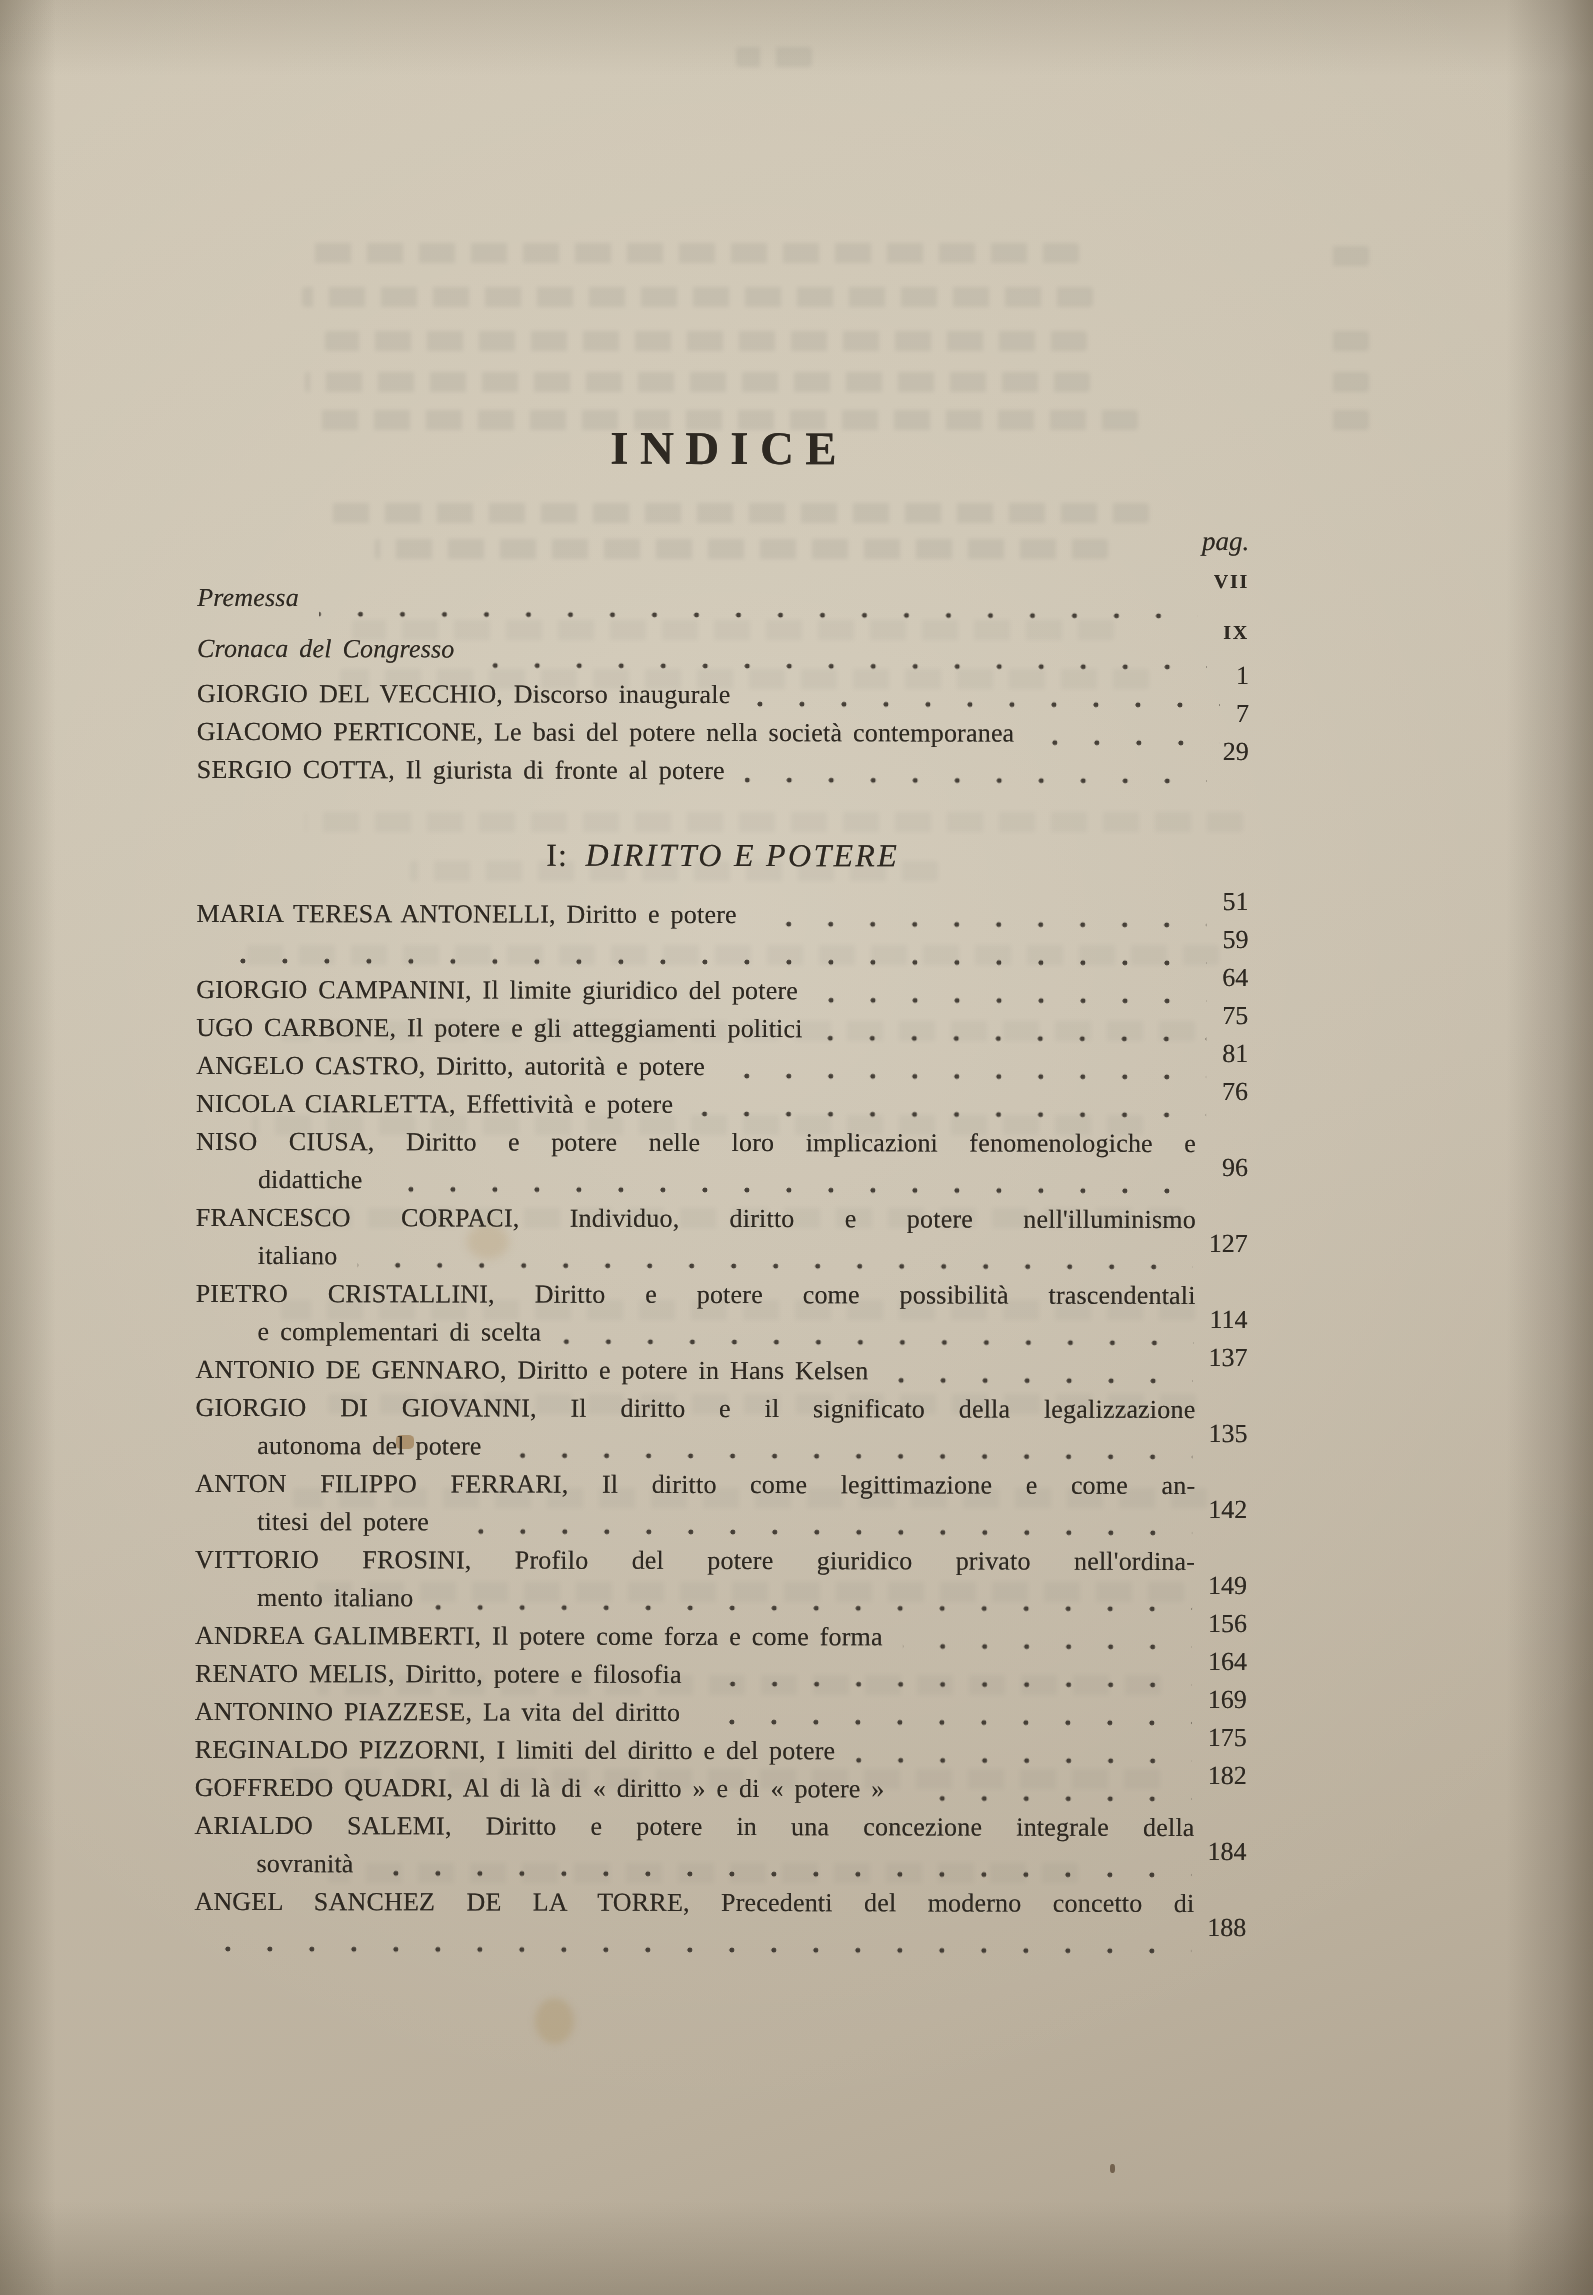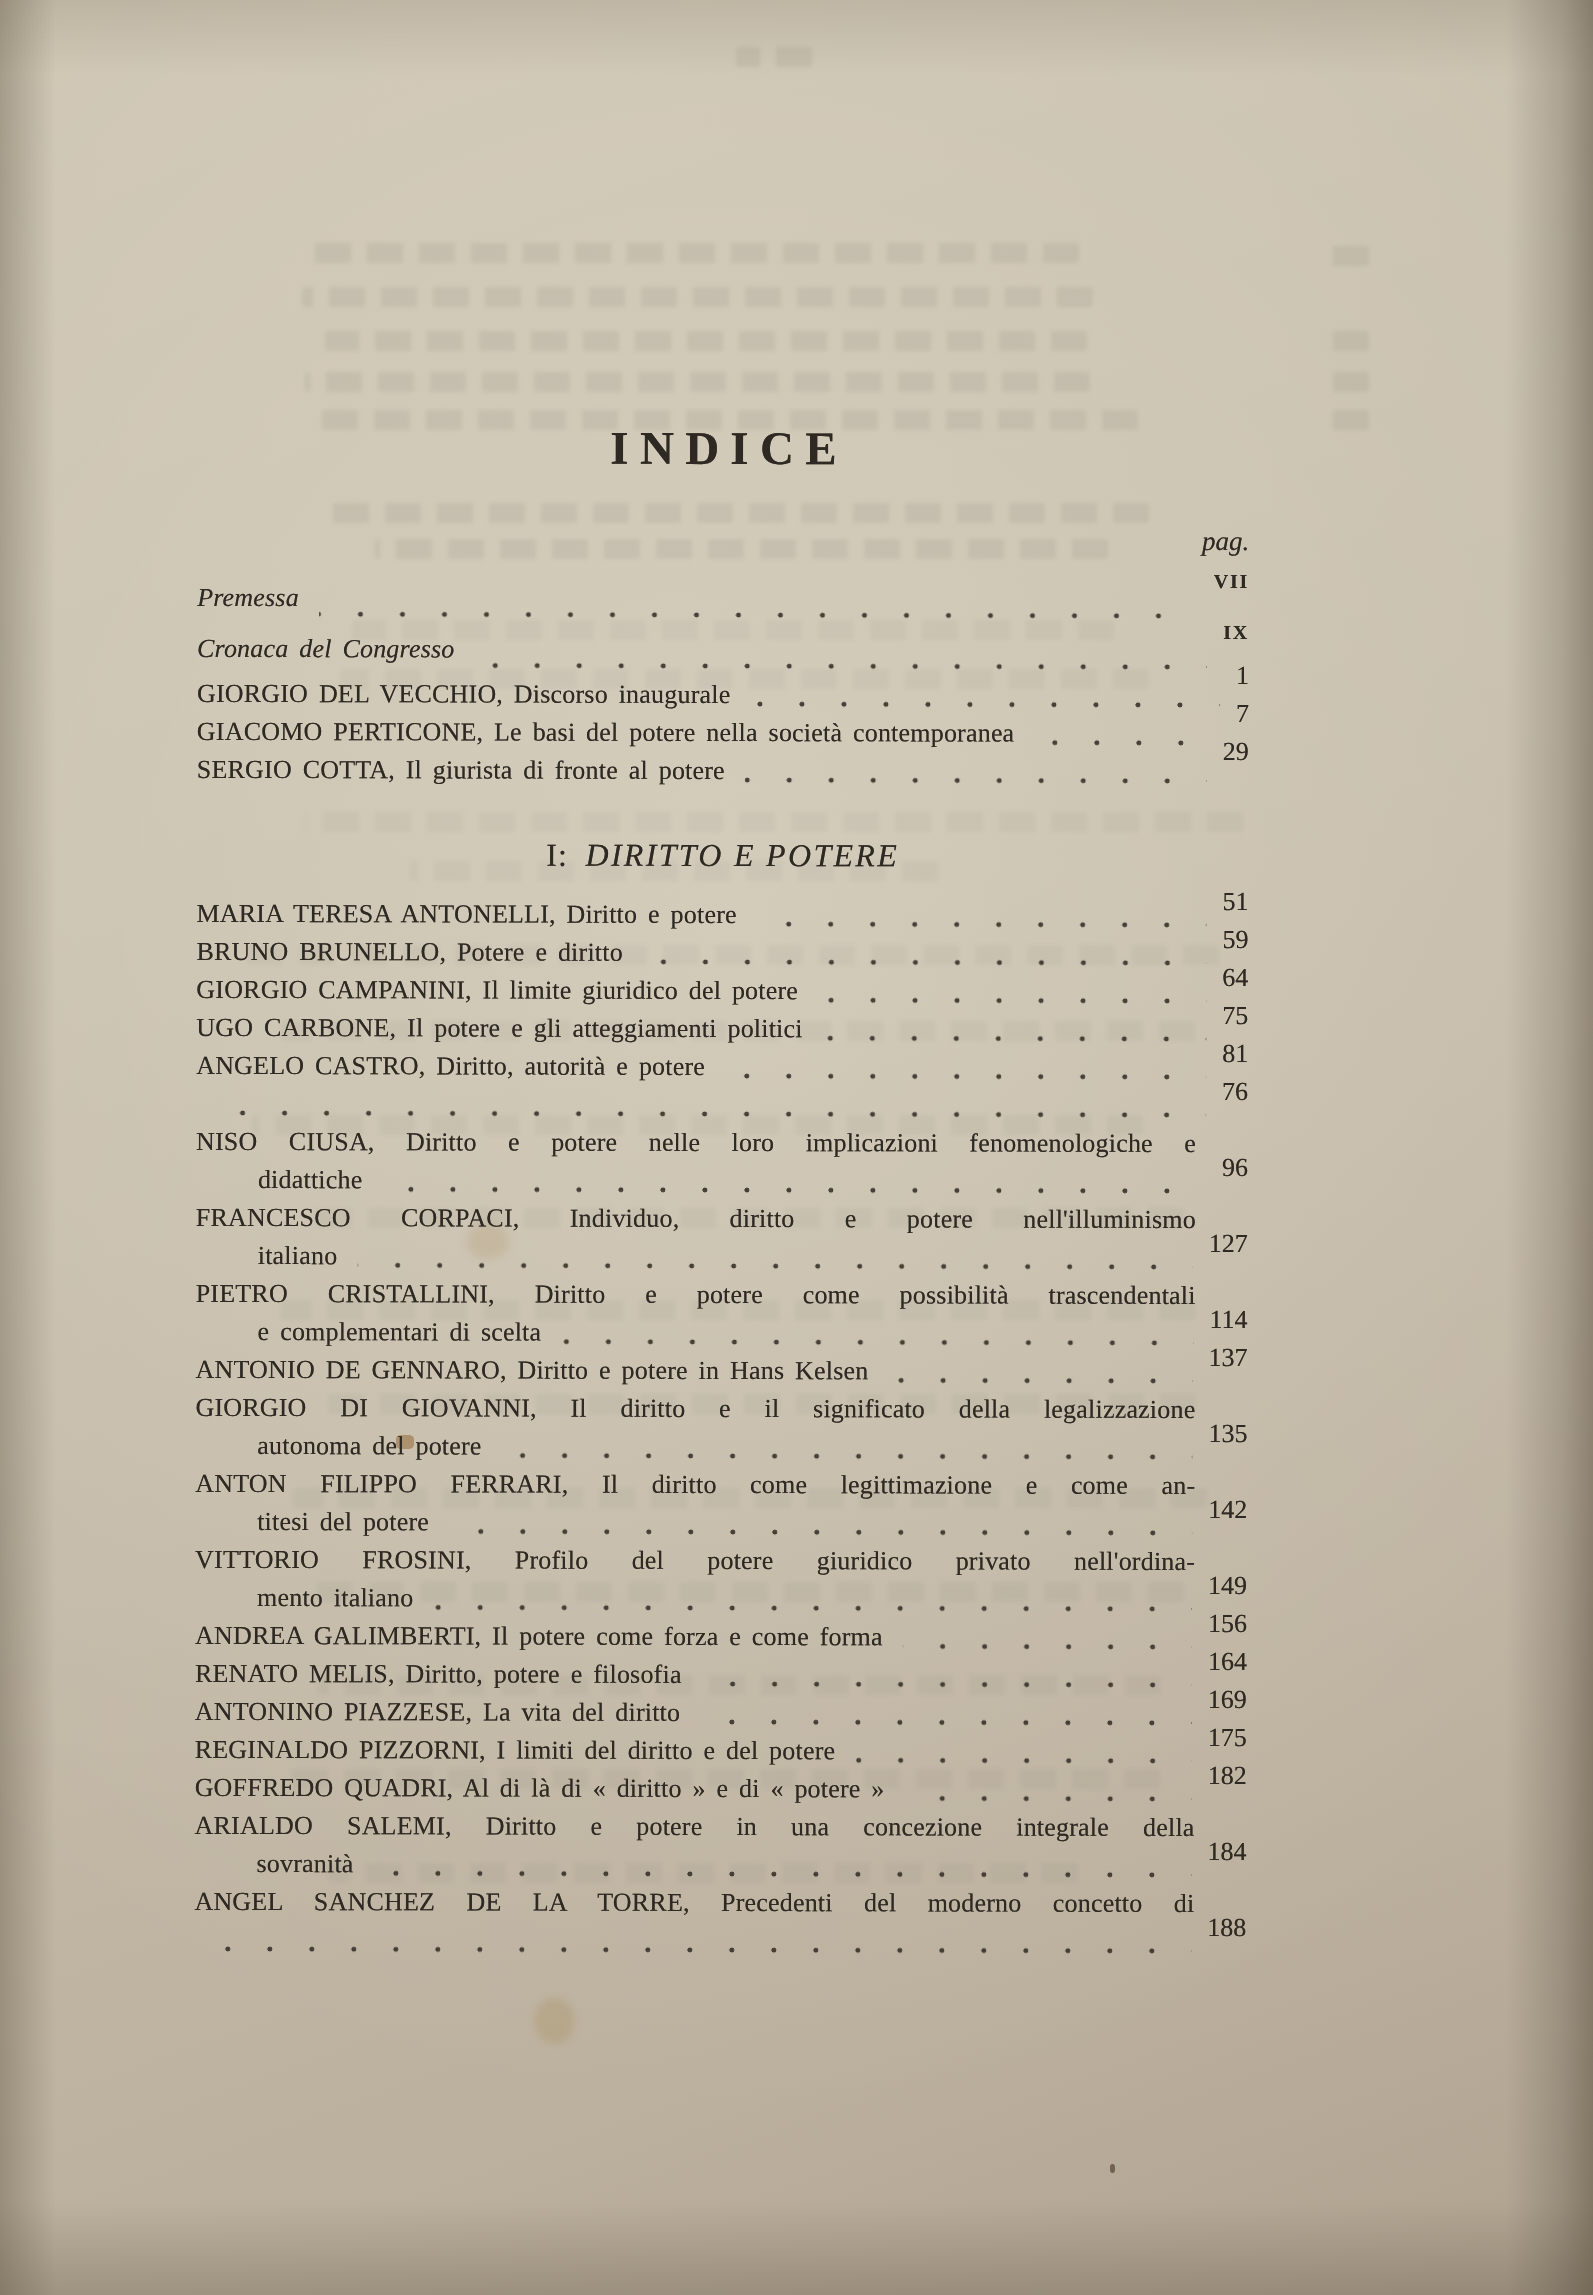--- a/index.html
+++ b/index.html
@@ -183,21 +183,20 @@
         <div class="entry">
       <div class="line l1">
         <span class="t">MARIA TERESA ANTONELLI, Diritto e potere</span>
         <span class="leader"></span>
         <span class="num">51</span>
       </div>
 
     </div>
         <div class="entry">
       <div class="line l1">
-        <span class="t">BRUNO BRUNELLO, Potere e diritto</span>
         <span class="leader"></span>
         <span class="num">59</span>
       </div>
 
     </div>
         <div class="entry">
       <div class="line l1">
         <span class="t">GIORGIO CAMPANINI, Il limite giuridico del potere</span>
         <span class="leader"></span>
         <span class="num">64</span>
@@ -215,20 +214,21 @@
         <div class="entry">
       <div class="line l1">
         <span class="t">ANGELO CASTRO, Diritto, autorità e potere</span>
         <span class="leader"></span>
         <span class="num">81</span>
       </div>
 
     </div>
         <div class="entry">
       <div class="line l1">
+        <span class="t">NICOLA CIARLETTA, Effettività e potere</span>
         <span class="leader"></span>
         <span class="num">76</span>
       </div>
 
     </div>
         <div class="entry">
       <div class="line l1 fill">
         <span class="t">NISO CIUSA, Diritto e potere nelle loro implicazioni fenomenologiche e</span>
         
         

